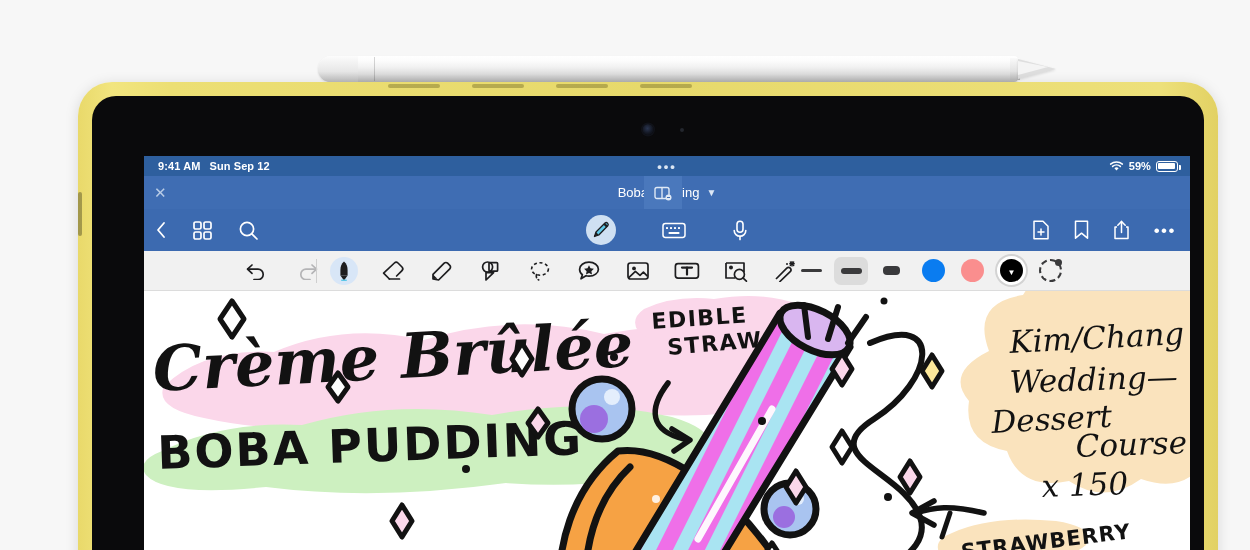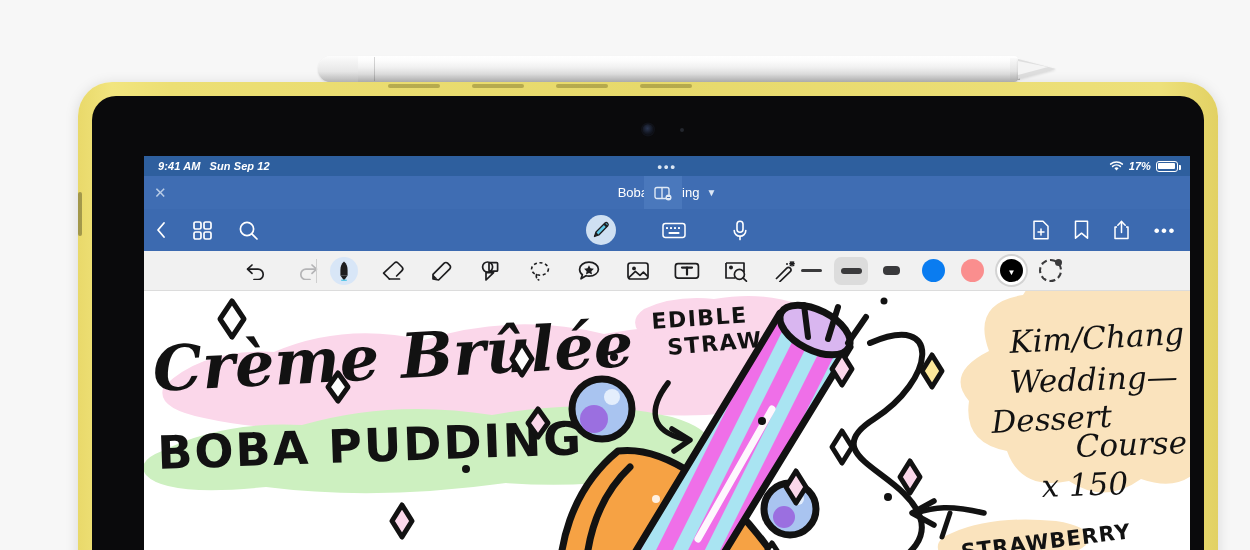--- a/index.html
+++ b/index.html
@@ -59,21 +59,21 @@
   
   .screen {
     position: absolute; left: 52px; top: 60px; right: 14px; bottom: 0;
     background: #ffffff; overflow: hidden;
   }
 
   
   .statusbar {
     height: 20px; background: #2e5f9e; color: #fff;
     display: flex; align-items: center; padding: 0 14px;
-    font-size: 11px; font-weight: bold; letter-spacing: .1px; position: relative; font-style: italic;
+    font-size: 11px; font-weight: bold; letter-spacing: .1px; position: relative;
   }
   .sb-left { display: flex; gap: 9px; align-items: center; }
   .sb-right { position: absolute; right: 12px; top: 0; height: 20px; display: flex; align-items: center; gap: 5px; }
   .wifi-ic svg { display: block; }
   .batt { width: 22px; height: 11px; border: 1.4px solid #fff; border-radius: 3px; position: relative; }
   .batt::after { content:""; position: absolute; right: -3.5px; top: 3px; width: 2px; height: 5px; background: #fff; border-radius: 0 1px 1px 0; }
   .batt i { position: absolute; left: 1.3px; top: 1.3px; bottom: 1.3px; width: 17px; background: #fff; border-radius: 1px; display: block; }
   .sb-dots { position: absolute; left: 50%; transform: translateX(-50%); letter-spacing: 2px; font-size: 13px; color: #dbe6f3; }
 
   
@@ -161,21 +161,21 @@
           </div>
           <span class="sb-dots">•••</span>
           <div class="sb-right">
             <span class="wifi-ic">
               <svg width="15" height="11" viewBox="0 0 15 11">
                 <path d="M7.5 9.6 L5.4 7.2 a3.2 3.2 0 0 1 4.2 0 Z" fill="#fff"></path>
                 <path d="M3.6 5.4 a6 6 0 0 1 7.8 0" stroke="#fff" stroke-width="1.5" fill="none" stroke-linecap="round"></path>
                 <path d="M1.6 3.1 a9 9 0 0 1 11.8 0" stroke="#fff" stroke-width="1.5" fill="none" stroke-linecap="round"></path>
               </svg>
             </span>
-            <span>17%</span>
+            <span>59%</span>
             <span class="batt">
                 <i></i>
               </span>
           </div>
         </div>
 
         <div class="titlebar">
           <span class="tb-close">✕</span>
           <span class="tb-title">
             <span>Boba Pudding</span>

